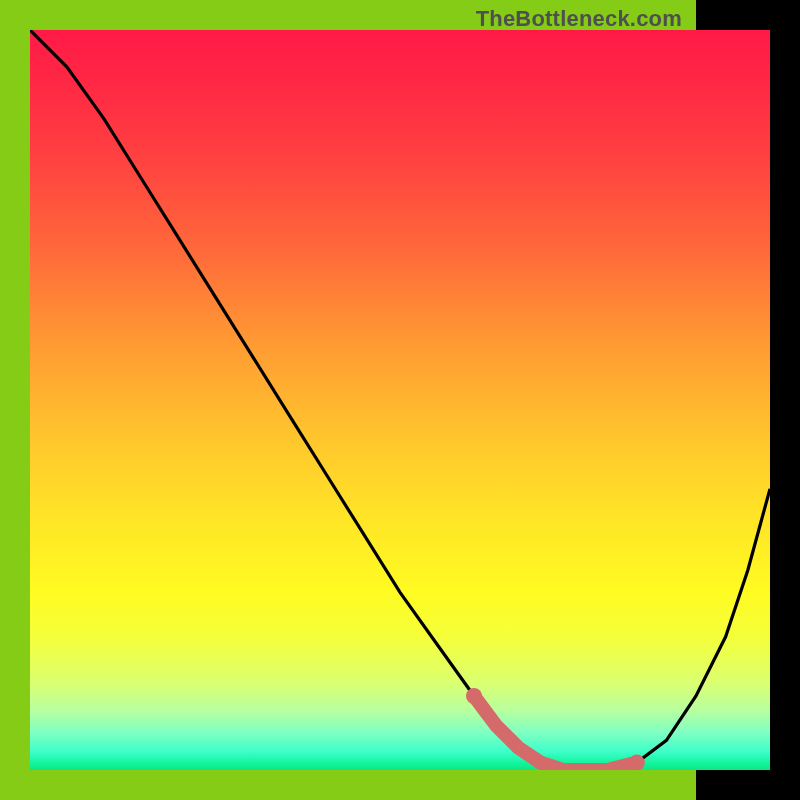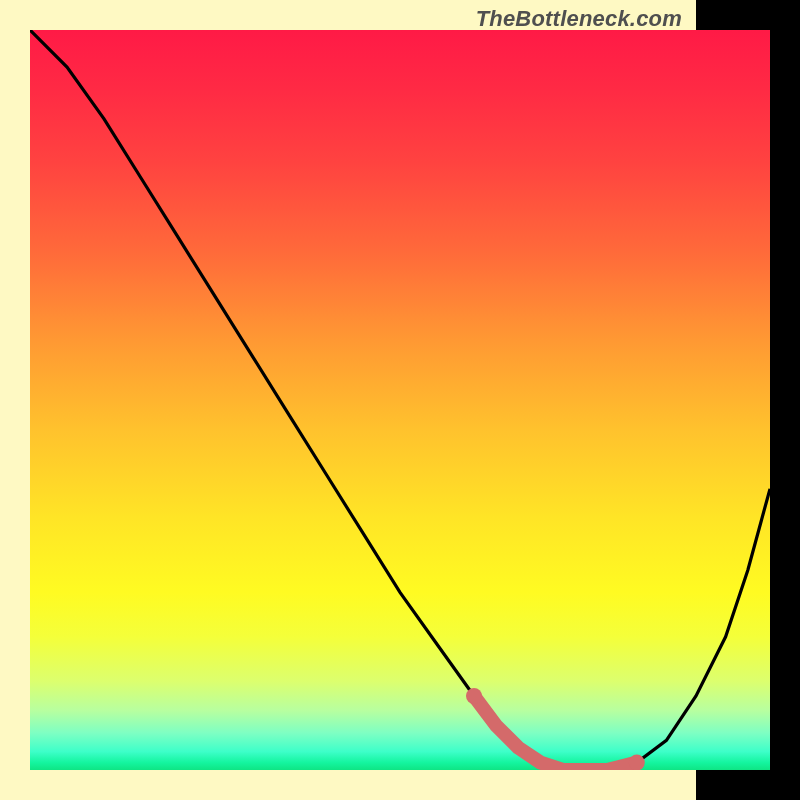--- a/index.html
+++ b/index.html
@@ -1,22 +1,21 @@
 <!DOCTYPE html>
 <html><head>
 <meta charset="utf-8">
 <style>
   * { margin: 0; padding: 0; box-sizing: border-box; }
   html, body { width: 800px; height: 800px; background: #000; overflow: hidden; }
   .frame {
     position: relative;
     width: 696px;
     height: 800px;
-    background: #fef9c3;
-    font-style: italic;
+    background: #84cc16;
   }
   .watermark {
     position: absolute;
     top: 6px;
     right: 14px;
     font-family: Arial, Helvetica, sans-serif;
     font-size: 22px;
     font-weight: 600;
     color: #4f4f4f;
     letter-spacing: 0.2px;

